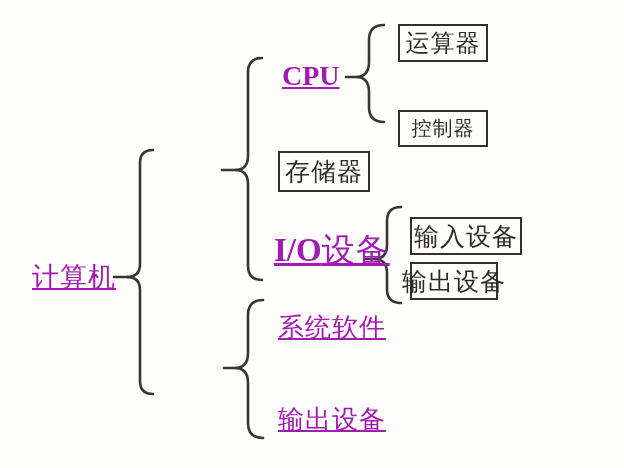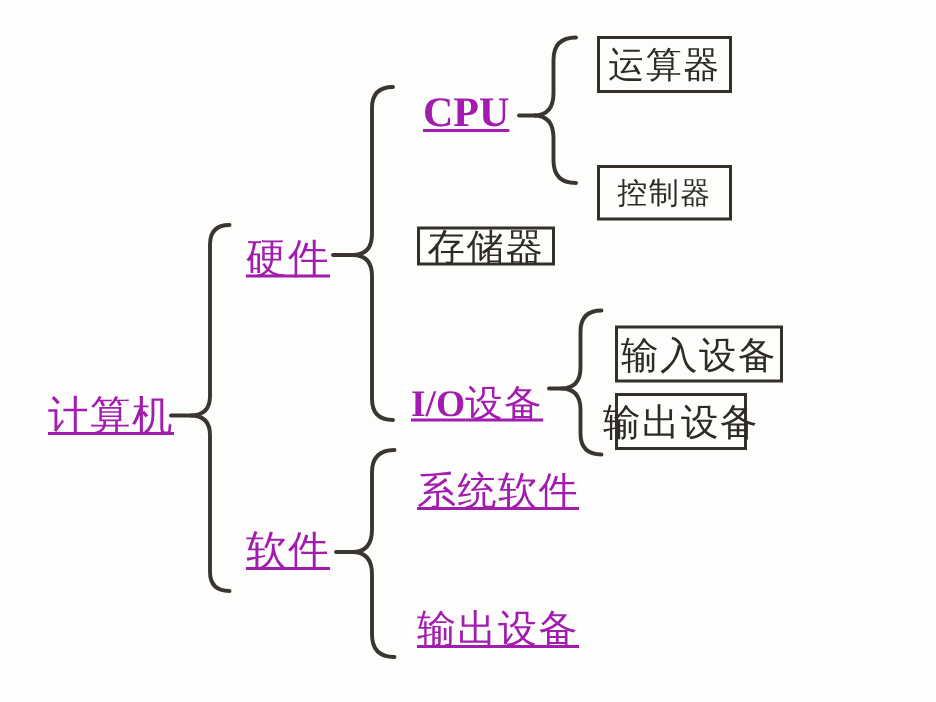--- a/index.html
+++ b/index.html
@@ -67,31 +67,29 @@
       <path d="M 263 300 Q 248 300 248 315 L 248 353 Q 248 368 235 368 Q 248 368 248 383 L 248 423 Q 248 438 263 438" fill="none" stroke="#3a3530" stroke-width="2.6" stroke-linecap="round"></path>
       <line x1="114" y1="277" x2="128" y2="277" stroke="#3a3530" stroke-width="2.6" stroke-linecap="round"></line>
       <line x1="222" y1="170" x2="236" y2="170" stroke="#3a3530" stroke-width="2.6" stroke-linecap="round"></line>
       <line x1="346" y1="77" x2="357" y2="77" stroke="#3a3530" stroke-width="2.6" stroke-linecap="round"></line>
       <line x1="366" y1="259" x2="375" y2="259" stroke="#3a3530" stroke-width="2.6" stroke-linecap="round"></line>
       <line x1="224" y1="368" x2="236" y2="368" stroke="#3a3530" stroke-width="2.6" stroke-linecap="round"></line>
     </svg>
 
   <div class="label" style="left:32px; top:264px; font-size:27px;">计算机</div>
 
-  <div class="label" style="left:164px; top:159px; font-size:27px;">硬件</div>
 
-  <div class="label" style="left:164px; top:354px; font-size:27px;">软件</div>
 
   <div class="label latin-bold" style="left:282px; top:62px; font-size:28px; letter-spacing:0;">CPU</div>
 
-  <div class="box" style="left:278px; top:151px; width:92px; height:26px; font-size:25px;">
+  <div class="box" style="left:278px; top:151px; width:92px; height:41px; font-size:25px;">
     <span>存储器</span>
   </div>
 
-  <div class="label" style="left:274px; top:257px; font-size:25px;text-align:center;">
+  <div class="label" style="left:274px; top:234px; font-size:33px;text-align:center;">
     <span class="io-latin">I/O</span><span>设备</span>
   </div>
 
   <div class="box" style="left:398px; top:24px; width:90px; height:38px; font-size:24px;">
     <span>运算器</span>
   </div>
 
   <div class="box" style="left:398px; top:84px; width:90px; height:37px; font-size:20px;margin-top:26px;">
     <span>控制器</span>
   </div>

